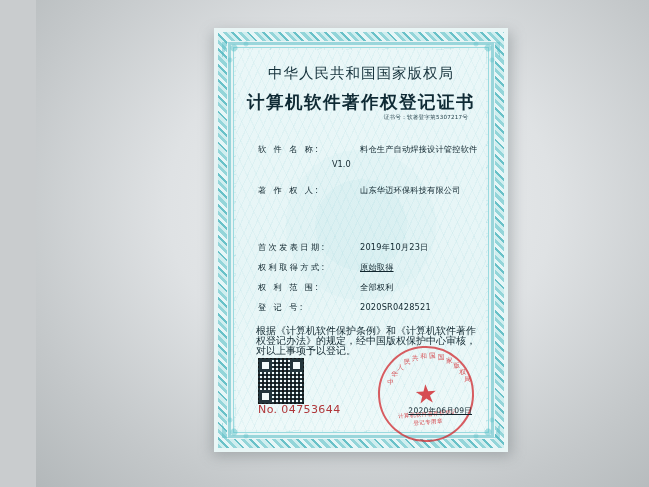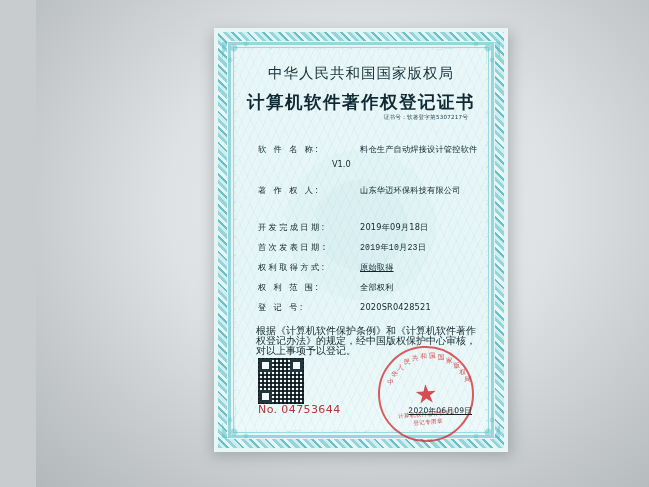--- a/index.html
+++ b/index.html
@@ -332,24 +332,21 @@
 
       <div class="field" style="top:116px;">
         <span class="lab">软 件 名 称:</span><span class="val">料仓生产自动焊接设计管控软件</span>
       </div>
       <div class="sub-val" style="top:131px;">V1.0</div>
 
       <div class="field" style="top:157px;">
         <span class="lab">著 作 权 人:</span><span class="val">山东华迈环保科技有限公司</span>
       </div>
 
-      <div class="field" style="top:194px;">
-        <span class="lab">开发完成日期:</span><span class="val">2019年09月18日</span>
-      </div>
-      <div class="field" style="top:214px;font-family:Liberation Mono, monospace;">
+      <div class="field" style="top:214px;">
         <span class="lab">首次发表日期:</span><span class="val">2019年10月23日</span>
       </div>
       <div class="field" style="top:234px;text-decoration:underline;">
         <span class="lab">权利取得方式:</span><span class="val">原始取得</span>
       </div>
       <div class="field" style="top:254px;">
         <span class="lab">权 利 范 围:</span><span class="val">全部权利</span>
       </div>
       <div class="field" style="top:274px;">
         <span class="lab">登 记 号:</span><span class="val">2020SR0428521</span>

